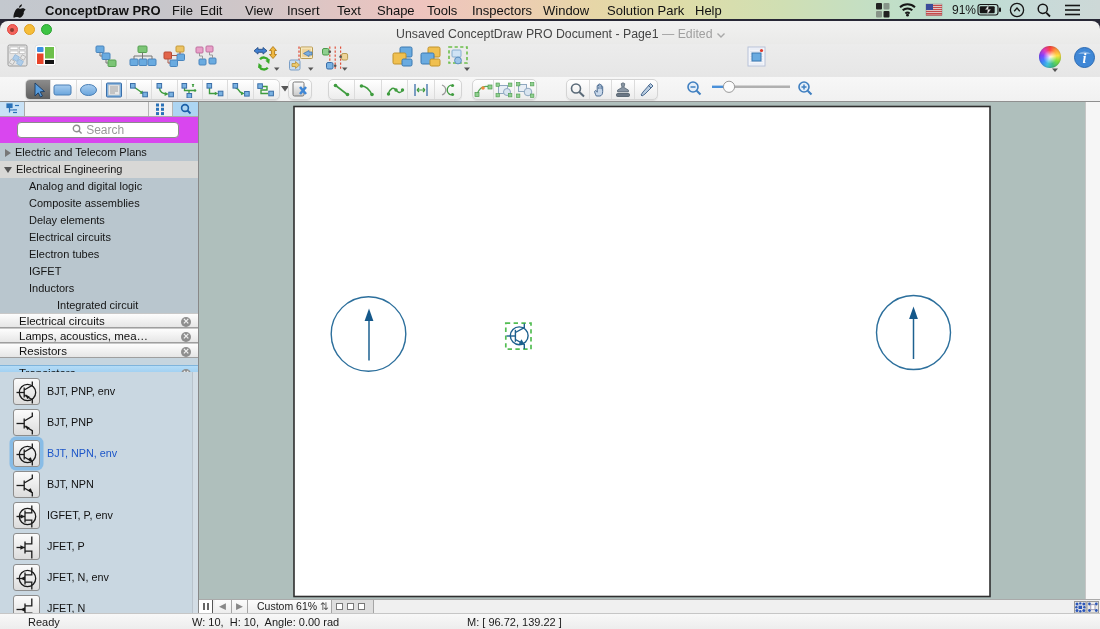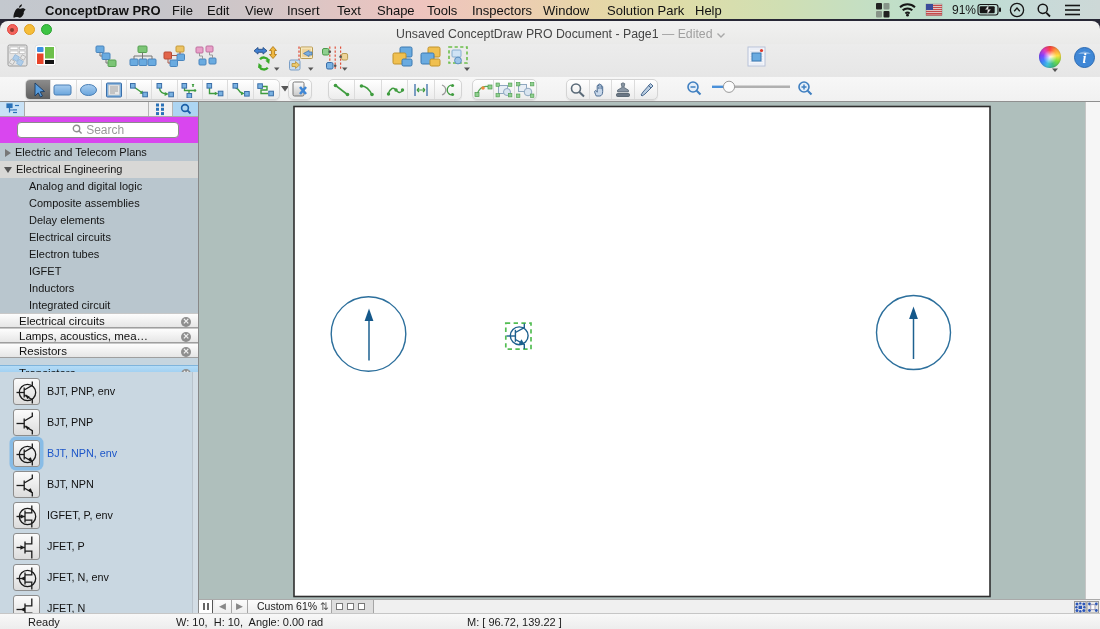--- a/index.html
+++ b/index.html
@@ -67,21 +67,21 @@
 </head>
 <body>
 <div id="root">
 
   <div id="menubar" class="abs">
     <svg width="14" height="16" style="position:absolute;left:13px;top:3px;">
         <path d="M10.2,0.5 c0.2,1.1 -0.3,2.2 -0.9,3 c-0.7,0.8 -1.8,1.4 -2.8,1.3 c-0.2,-1 0.4,-2.1 1,-2.8 C8.2,1.2 9.3,0.6 10.2,0.5 Z M12.6,12.1 c-0.5,1.1 -0.7,1.6 -1.4,2.5 c-0.9,1.2 -2.2,2.7 -3.8,2.7 c-1.4,0 -1.8,-0.9 -3.7,-0.9 c-1.9,0 -2.3,0.9 -3.7,0.9 C-1.6,17.3 1.4,5.5 5.2,5.5 c1.2,0 2.2,0.8 2.9,0.8 c0.7,0 1.9,-0.8 3.3,-0.8 c1.2,0 2.5,0.7 3.3,1.8 c-2.9,1.6 -2.4,5.7 -2.1,4.8 Z" transform="scale(.8) translate(1,1)" fill="#161616"></path>
       </svg>
     <span class="mi bold" style="left:45px;">ConceptDraw PRO</span>
     <span class="mi" style="left:172px;">File</span>
-    <span class="mi" style="left:207px;">Edit</span>
+    <span class="mi" style="left:200px;">Edit</span>
     <span class="mi" style="left:245px;">View</span>
     <span class="mi" style="left:287px;">Insert</span>
     <span class="mi" style="left:337px;">Text</span>
     <span class="mi" style="left:377px;">Shape</span>
     <span class="mi" style="left:427px;">Tools</span>
     <span class="mi" style="left:472px;">Inspectors</span>
     <span class="mi" style="left:543px;">Window</span>
     <span class="mi" style="left:607px;">Solution Park</span>
     <span class="mi" style="left:695px;">Help</span>
     <svg width="230" height="22" style="position:absolute;left:868px;top:-1.5px;">
@@ -531,21 +531,21 @@
     <div id="tree">
       <div class="trow" style="top:0.5px; padding-left:5px;"><span class="tri" style="border-left:6px solid #777; border-top:4px solid transparent; border-bottom:4px solid transparent;"></span>Electric and Telecom Plans</div>
       <div class="trow" style="top:17.5px; padding-left:4px; background:#d8d8d6;"><span class="tri" style="border-top:6px solid #555; border-left:4px solid transparent; border-right:4px solid transparent;"></span>Electrical Engineering</div>
       <div class="trow" style="top:34.5px; padding-left:29px;">Analog and digital logic</div>
       <div class="trow" style="top:51.5px; padding-left:29px;">Composite assemblies</div>
       <div class="trow" style="top:68.5px; padding-left:29px;">Delay elements</div>
       <div class="trow" style="top:85.5px; padding-left:29px;">Electrical circuits</div>
       <div class="trow" style="top:102.5px; padding-left:29px;">Electron tubes</div>
       <div class="trow" style="top:119.5px; padding-left:29px;">IGFET</div>
       <div class="trow" style="top:136.5px; padding-left:29px;">Inductors</div>
-      <div class="trow" style="top:153.5px; padding-left:29px;">Integrated circuit</div>
+      <div class="trow" style="top:153.5px; padding-left:29px;margin-left:28px;">Integrated circuit</div>
     </div>
     <div class="bars">
       <div class="bar" style="top:211px;"><span class="bt">Electrical circuits</span><span class="x">✕</span></div>
       <div class="bar" style="top:226px;"><span class="bt">Lamps, acoustics, mea…</span><span class="x">✕</span></div>
       <div class="bar" style="top:241px;"><span class="bt">Resistors</span><span class="x">✕</span></div>
       <div class="bar blue" style="top:256px;"><span class="bt">Transistors</span><span class="x">✕</span></div>
     </div>
     <div id="plist">
       <div class="item" style="top:4px;">
           <div class="ibox"><svg width="27" height="27">
@@ -714,17 +714,17 @@
           <circle cx="22.3" cy="3" r="1.4"></circle>
           <circle cx="15.5" cy="9.5" r="1.4"></circle>
           <circle cx="22.3" cy="9.5" r="1.4"></circle>
         </g>
       <rect x="16.8" y="3.7" width="4.2" height="5" fill="#fff" stroke="#88a" stroke-width=".8"></rect>
     </svg>
   </div>
 
   <div id="statusbar" class="abs">
     <span style="left:28px;">Ready</span>
-    <span style="left:176px;">W: 10,&nbsp; H: 10,&nbsp; Angle: 0.00 rad</span>
+    <span style="left:192px;">W: 10,&nbsp; H: 10,&nbsp; Angle: 0.00 rad</span>
     <span style="left:467px;">M: [ 96.72, 139.22 ]</span>
   </div>
 
 </div>
 
 </body></html>

